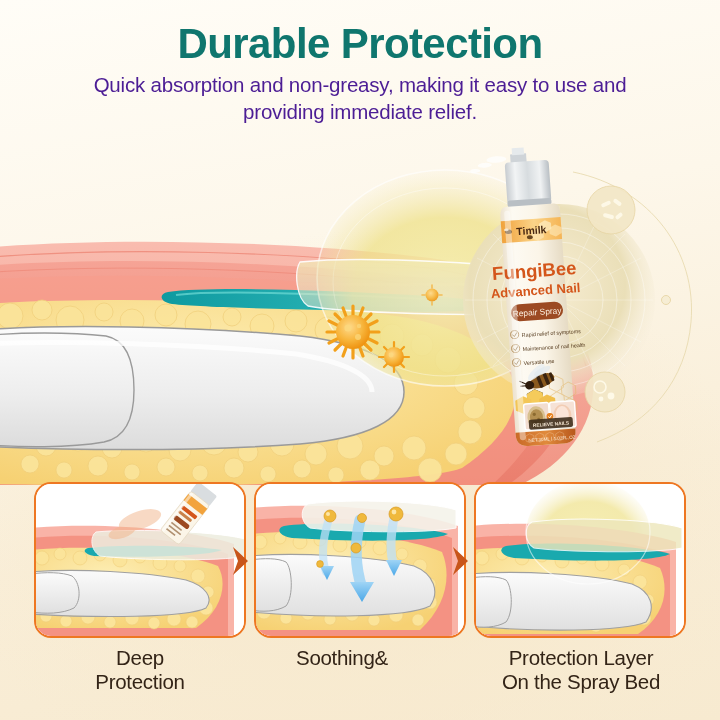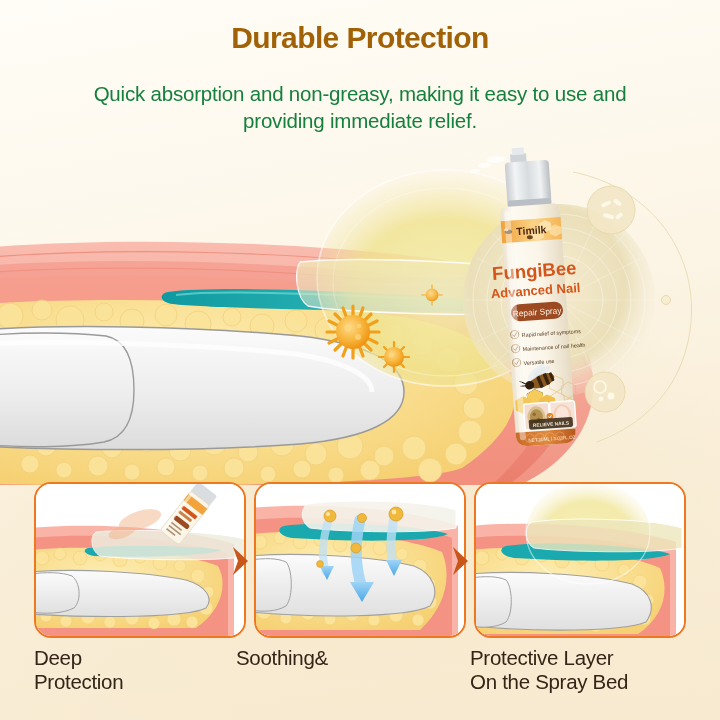--- a/index.html
+++ b/index.html
@@ -9,26 +9,26 @@
     background:
       radial-gradient(ellipse 560px 420px at 50% 74%, #f7e9cd 0%, rgba(247,233,205,0) 72%),
       linear-gradient(170deg,#fffdf7 0%,#fdf7ea 34%,#f9eed8 68%,#f7ead0 100%);
     position:relative;
   }
   .stage { position:absolute; inset:0; }
 
   
   .header { position:absolute; left:0; top:22px; width:720px; text-align:center; z-index:30; }
   .title {
-    font-size:30px; font-weight:700; letter-spacing:-0.6px;
-    color:#a16207; line-height:1.04;
+    font-size:42px; font-weight:700; letter-spacing:-0.6px;
+    color:#0f766e; line-height:1.04;
   }
   .subtitle {
-    margin-top:27px; font-size:20.5px; line-height:1.32;
-    color:#15803d; letter-spacing:-0.2px; padding:0 58px;
+    margin-top:5px; font-size:20.5px; line-height:1.32;
+    color:#4c1d95; letter-spacing:-0.2px; padding:0 58px;
   }
 
   
   .hero { position:absolute; left:0; top:140px; width:720px; height:345px; z-index:5; }
   .hero svg { display:block; }
 
   
   .product { position:absolute; left:455px; top:140px; width:265px; height:345px; z-index:14; }
   .product svg { display:block; }
 
@@ -38,21 +38,21 @@
     position:absolute; top:0; width:212px; height:156px;
     border:2.4px solid #ee7722; border-radius:17px;
     background:#ffffff; overflow:hidden;
   }
   .panel svg { display:block; }
   .p1 { left:34px; }
   .p2 { left:254px; }
   .p3 { left:474px; }
 
   .caption {
-    position:absolute; top:164px; width:212px; text-align:left;
+    position:absolute; top:164px; width:212px; text-align:center;
     font-size:20.5px; line-height:1.17; color:#332417; letter-spacing:-0.3px;
   }
   .c1 { left:34px; } .c2 { left:236px; } .c3 { left:470px; width:222px; }
 
   .arrow { position:absolute; top:62px; width:22px; height:34px; }
   .a1 { left:229px; } .a2 { left:449px; }
 </style>
 </head>
 <body>
 
@@ -605,18 +605,18 @@
     </svg>
 
     <div class="caption c1">
       <div>Deep</div>
       <div>Protection</div>
     </div>
     <div class="caption c2">
       <div>Soothing&amp;</div>
     </div>
     <div class="caption c3">
-      <div>Protective Layer</div>
+      <div>Protection Layer</div>
       <div>On the Spray Bed</div>
     </div>
   </div>
 
 </div>
 
 </body></html>

